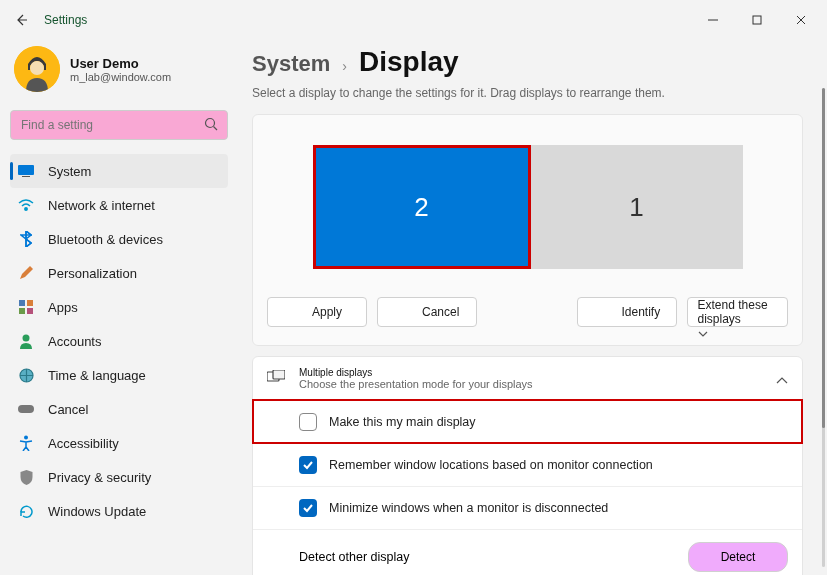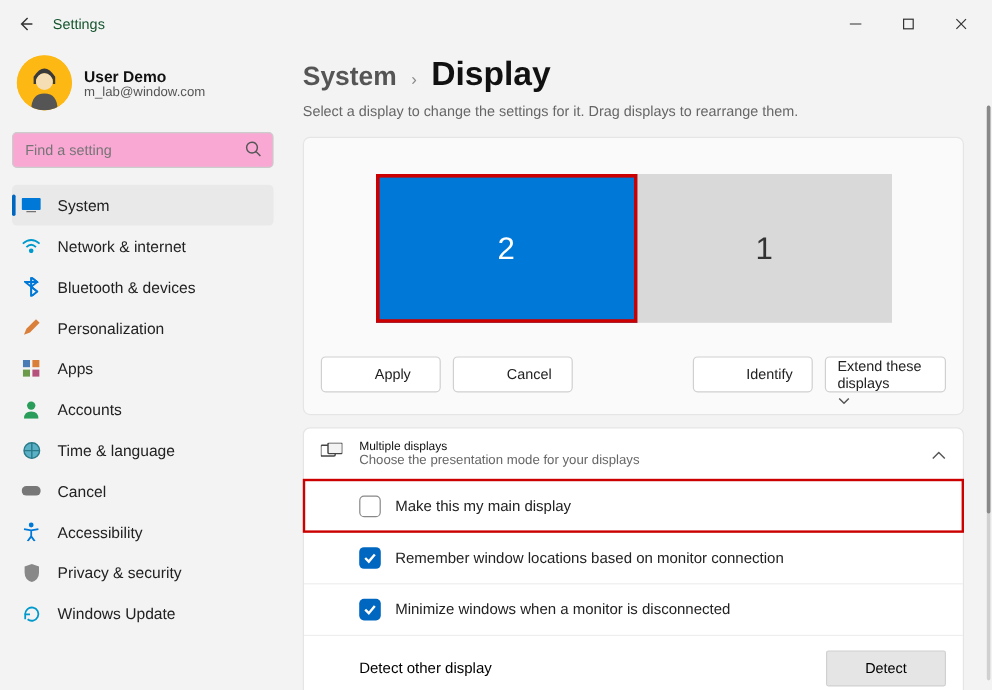--- a/index.html
+++ b/index.html
@@ -53,21 +53,21 @@
 .group-sub { font-size: 11px; color: #666; }
 .chevron { margin-left: auto; color: #555; }
 
 .option-row { display: flex; align-items: center; padding: 12px 14px 12px 46px; border-top: 1px solid #eee; font-size: 12.5px; color: #222; }
 .option-row.highlight { outline: 2px solid #cc0000; outline-offset: -1px; }
 .checkbox { width: 18px; height: 18px; border-radius: 4px; margin-right: 12px; display: flex; align-items: center; justify-content: center; }
 .checkbox.unchecked { border: 1.5px solid #888; background: #fff; }
 .checkbox.checked { background: #0067c0; }
 .checkbox.checked svg { stroke: #fff; }
 .detect-row { display: flex; align-items: center; padding: 12px 14px 12px 46px; border-top: 1px solid #eee; font-size: 12.5px; }
-.detect-btn { margin-left: auto; width: 100px; height: 30px; border: 1px solid #d0d0d0; border-radius: 2px; background: #e5e5e5; display: flex; align-items: center; justify-content: center; font-size: 12px; }
+.detect-btn { margin-left: auto; width: 100px; height: 30px; border: 1px solid #d0d0d0; border-radius: 12px; background: #f0abfc; display: flex; align-items: center; justify-content: center; font-size: 12px; }
 
 .scrollbar-track { position: absolute; right: 2px; top: 48px; bottom: 8px; width: 3px; background: #d0d0d0; border-radius: 2px; }
 .scrollbar-thumb { position: absolute; right: 2px; top: 48px; width: 3px; height: 340px; background: #888; border-radius: 2px; }
 </style>
 </head>
 <body>
 
 <div class="titlebar">
   <div class="back-btn">
     <svg width="16" height="16" viewBox="0 0 16 16" fill="none" stroke="#333" stroke-width="1.2">

